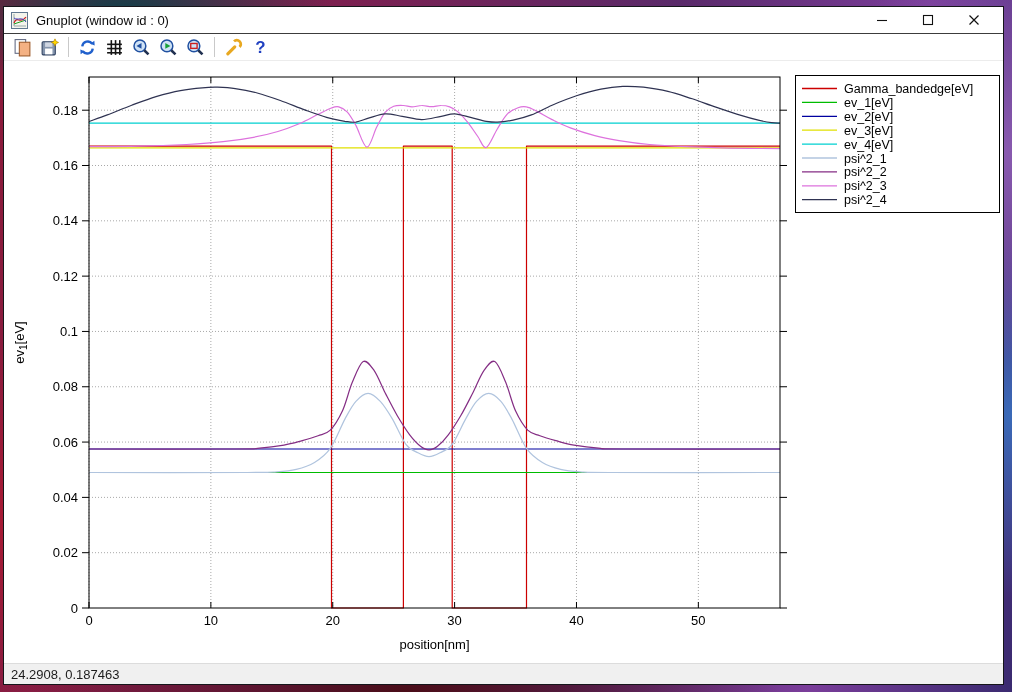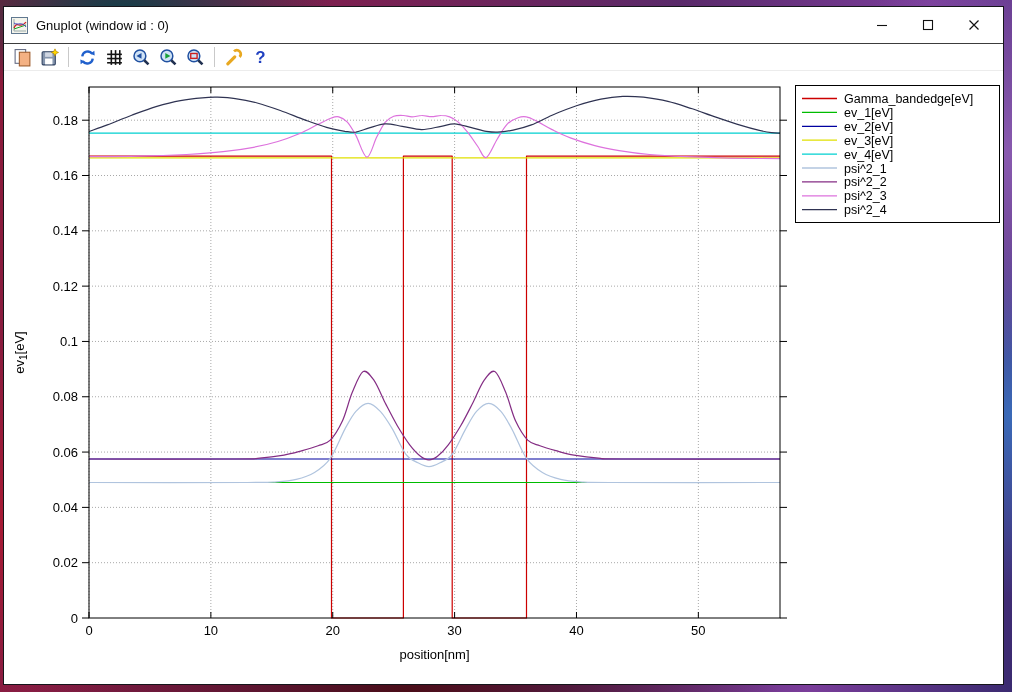--- a/index.html
+++ b/index.html
@@ -12,21 +12,21 @@
       radial-gradient(ellipse 220px 260px at 100% 60%, #3a6ab8 0%, rgba(58,106,184,0) 70%),
       radial-gradient(ellipse 420px 260px at 2% 75%, #a81a34 0%, rgba(168,26,52,0) 70%),
       radial-gradient(ellipse 500px 160px at 40% 100%, #4a0d18 0%, rgba(74,13,24,0) 75%),
       linear-gradient(100deg, #8c1a3a 0%, #7c2050 30%, #5a2a6a 60%, #7a3d9a 82%, #3a2a70 100%);
   }
   .window {
     position:absolute; left:3px; top:6px; width:1001px; height:679px;
     background:#ffffff; border:1px solid #15151a;
   }
   .titlebar {
-    height:37px; background:#ffffff; border-bottom:1px solid #3c3c3c;
+    height:27px; background:#ffffff; border-bottom:1px solid #3c3c3c;
     display:flex; align-items:center; padding:0 6px 0 7px;
   }
   .app-icon { width:17px; height:17px; margin-right:8px; display:inline-flex; }
   .title { font-size:13px; color:#0a0a0a; flex:1 1 auto; white-space:nowrap; }
   .win-controls { display:flex; align-items:center; }
   .win-btn {
     width:46px; height:25px; background:transparent; border:none;
     display:inline-flex; align-items:center; justify-content:center; cursor:default;
   }
   .toolbar {
@@ -249,14 +249,17 @@
           <line x1="798" y1="110.9" x2="833" y2="110.9" stroke="#842d84" stroke-width="1.3"></line>
           <text x="840" y="115.4" font-size="12.5" fill="#000">psi^2_2</text>
           <line x1="798" y1="124.8" x2="833" y2="124.8" stroke="#dd72dd" stroke-width="1.3"></line>
           <text x="840" y="129.3" font-size="12.5" fill="#000">psi^2_3</text>
           <line x1="798" y1="138.7" x2="833" y2="138.7" stroke="#2f3352" stroke-width="1.3"></line>
           <text x="840" y="143.2" font-size="12.5" fill="#000">psi^2_4</text>
         </g>
       </svg>
   </div>
 
+  <div class="statusbar">
+    <span>24.2908,  0.187463</span>
+  </div>
 
 </div>
 
 </body></html>

